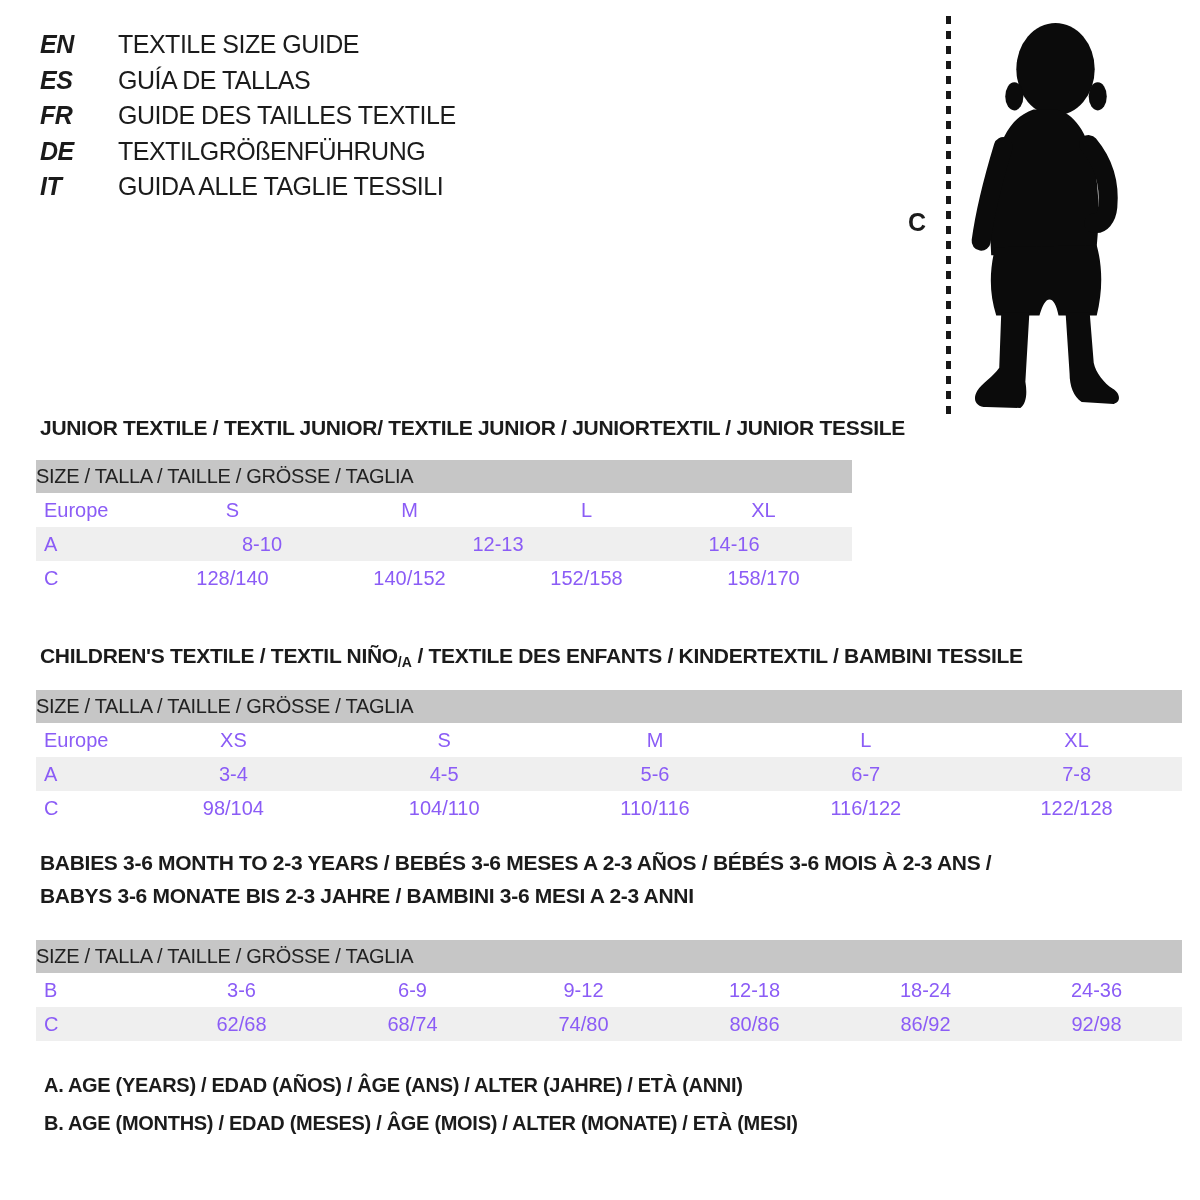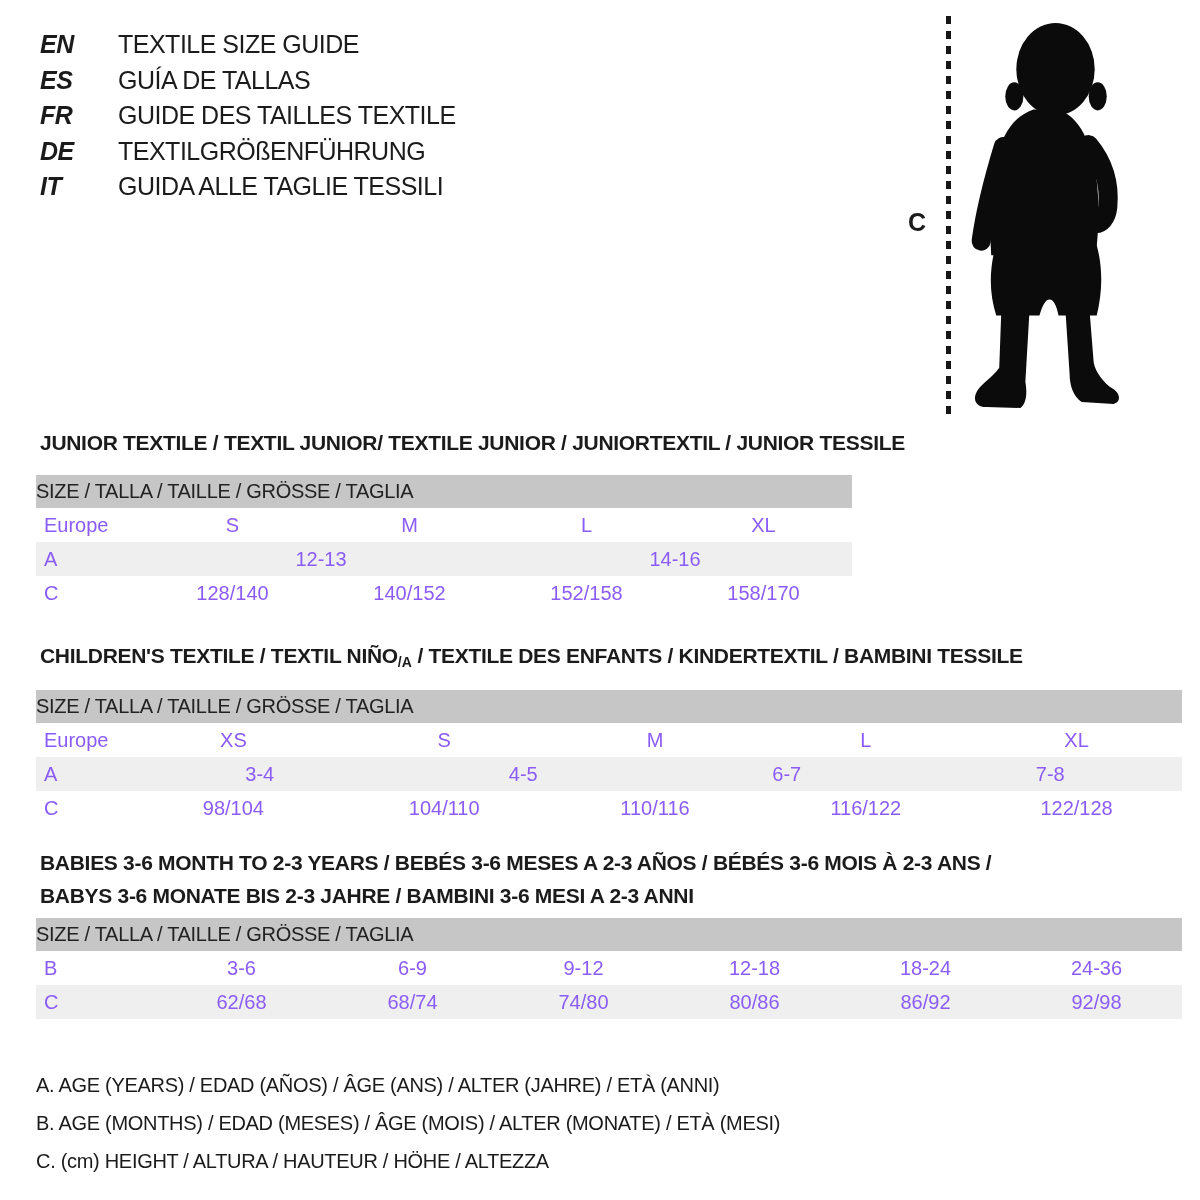--- a/index.html
+++ b/index.html
@@ -17,42 +17,42 @@
   .lang-code{width:78px;font-size:25px;font-weight:700;letter-spacing:-0.5px;font-style:italic;}
   .lang-label{font-size:25px;font-weight:400;letter-spacing:-0.5px;white-space:nowrap;}
 
   
   .dash-line{left:946px;top:16px;width:5px;height:402px;
     background:repeating-linear-gradient(to bottom,#161616 0 8px,transparent 8px 15px);}
   .c-mark{left:908px;top:208px;font-size:25px;font-weight:700;}
   .silhouette{left:962px;top:14px;}
 
   
-  .sec-junior{left:36px;top:431px;}
+  .sec-junior{left:36px;top:416px;}
   .sec-children{left:36px;top:644px;}
   .sec-babies{left:36px;top:846px;}
   .section-title{font-size:21px;font-weight:700;letter-spacing:-0.3px;white-space:nowrap;margin:0 0 20px 4px;}
-  .babies-title{line-height:33px;margin-bottom:6px;}
+  .babies-title{line-height:33px;margin-bottom:28px;}
   .babies-title div{white-space:nowrap;}
   .sub-a{font-size:14px;vertical-align:-4px;letter-spacing:0;}
 
   
   .sg-head{height:33px;line-height:33px;background:#c6c6c6;color:#222;
     font-size:20px;letter-spacing:-0.3px;}
   .sg-row{display:flex;height:34px;line-height:34px;font-size:20px;color:#8b5cf6;}
   .sg-row.shaded{background:#efefef;}
   .c-lab{padding-left:8px;text-align:left;}
   .c-val{flex:1;text-align:center;}
   .t-junior{width:816px;}   .t-junior .c-lab{width:100px;}
   .t-children{width:1146px;}.t-children .c-lab{width:84px;}
   .t-babies{width:1146px;}  .t-babies .c-lab{width:112px;}
 
   
   .legend{left:36px;top:1066px;}
-  .legend-line{font-size:20px;font-weight:400;letter-spacing:-0.3px;line-height:38px;white-space:nowrap;margin-left:0;}
+  .legend-line{font-size:20px;font-weight:700;letter-spacing:-0.3px;line-height:38px;white-space:nowrap;margin-left:8px;}
 </style>
 </head>
 <body>
 
 <div class="abs lang-guide">
   <div class="lang-row">
     <span class="lang-code">EN</span>
     <span class="lang-label">TEXTILE SIZE GUIDE</span>
   </div>
   <div class="lang-row">
@@ -95,20 +95,21 @@
     <div class="sg-head">SIZE / TALLA / TAILLE / GRÖSSE / TAGLIA</div>
     <div class="sg-row">
       <span class="c-lab">Europe</span>
       <span class="c-val">S</span>
       <span class="c-val">M</span>
       <span class="c-val">L</span>
       <span class="c-val">XL</span>
     </div>
     <div class="sg-row shaded">
       <span class="c-lab">A</span>
+      <span class="c-val">8-10</span>
       <span class="c-val">12-13</span>
       <span class="c-val">14-16</span>
     </div>
     <div class="sg-row">
       <span class="c-lab">C</span>
       <span class="c-val">128/140</span>
       <span class="c-val">140/152</span>
       <span class="c-val">152/158</span>
       <span class="c-val">158/170</span>
     </div>
@@ -124,20 +125,21 @@
       <span class="c-val">XS</span>
       <span class="c-val">S</span>
       <span class="c-val">M</span>
       <span class="c-val">L</span>
       <span class="c-val">XL</span>
     </div>
     <div class="sg-row shaded">
       <span class="c-lab">A</span>
       <span class="c-val">3-4</span>
       <span class="c-val">4-5</span>
+      <span class="c-val">5-6</span>
       <span class="c-val">6-7</span>
       <span class="c-val">7-8</span>
     </div>
     <div class="sg-row">
       <span class="c-lab">C</span>
       <span class="c-val">98/104</span>
       <span class="c-val">104/110</span>
       <span class="c-val">110/116</span>
       <span class="c-val">116/122</span>
       <span class="c-val">122/128</span>
@@ -169,14 +171,13 @@
       <span class="c-val">80/86</span>
       <span class="c-val">86/92</span>
       <span class="c-val">92/98</span>
     </div>
   </div>
 </div>
 
 <div class="abs legend">
   <div class="legend-line">A. AGE (YEARS) / EDAD (AÑOS) / ÂGE (ANS) / ALTER (JAHRE) / ETÀ (ANNI)</div>
   <div class="legend-line">B. AGE (MONTHS) / EDAD (MESES) / ÂGE (MOIS) / ALTER (MONATE) / ETÀ (MESI)</div>
-  <div class="legend-line">C. (cm) HEIGHT / ALTURA / HAUTEUR / HÖHE / ALTEZZA</div>
 </div>
 
 </body></html>

